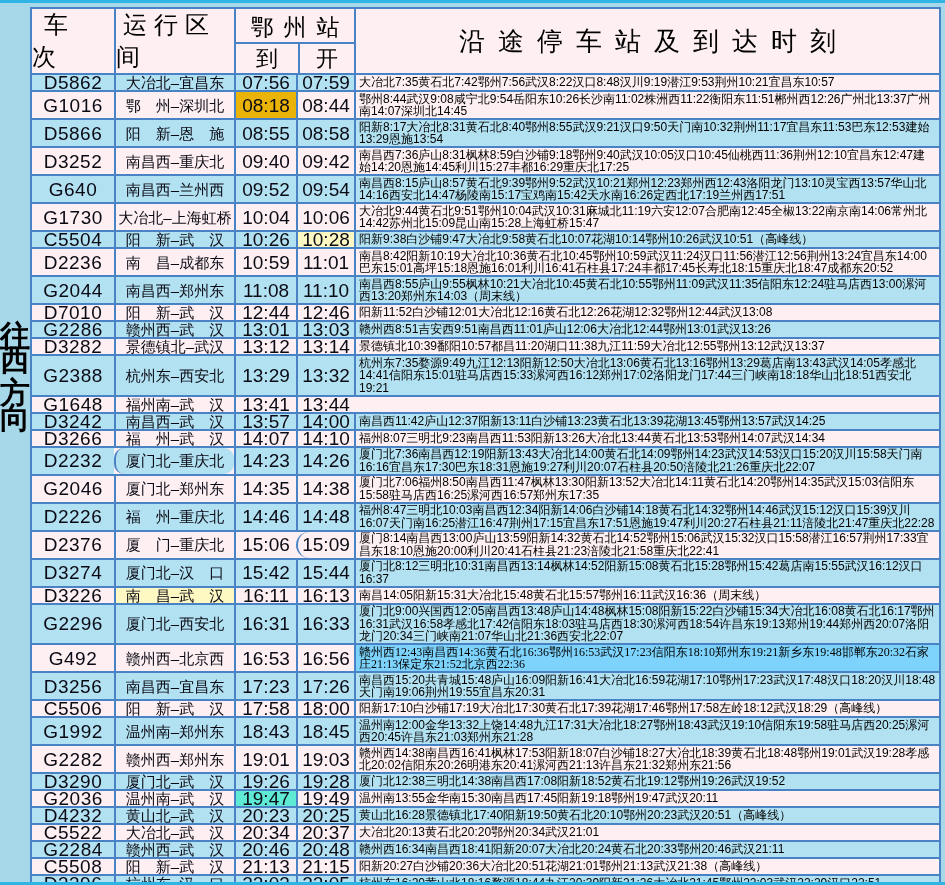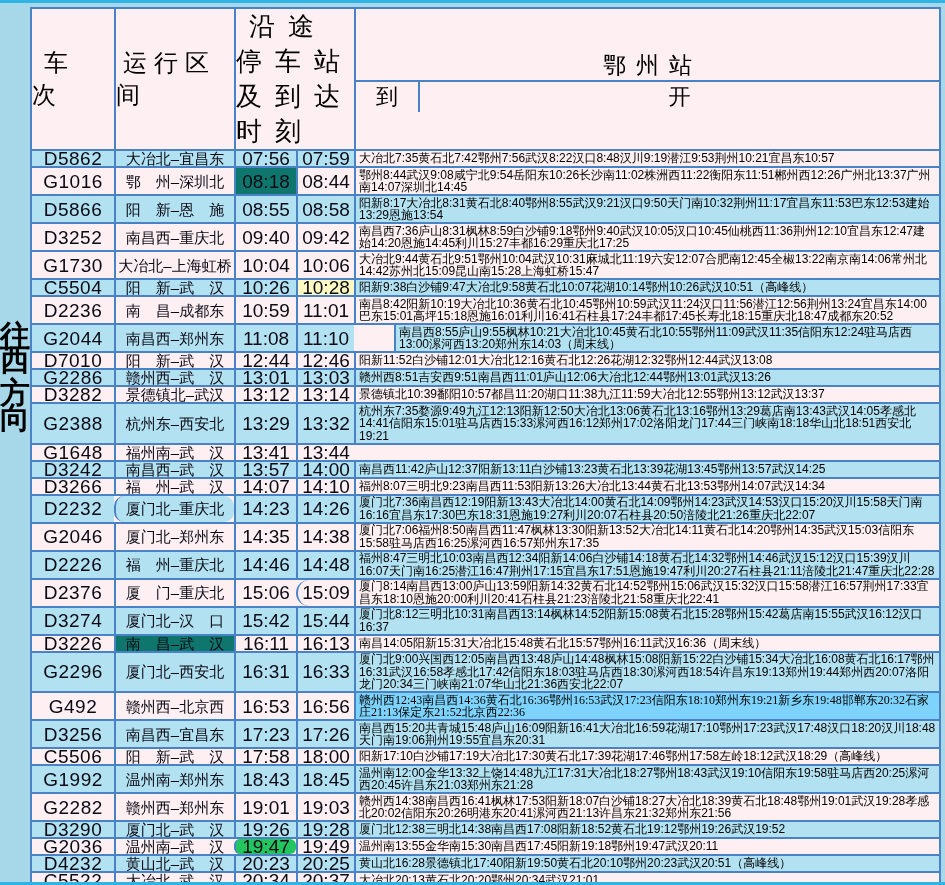--- a/index.html
+++ b/index.html
@@ -83,59 +83,66 @@
 </style>
 </head>
 <body>
 
 <div class="side-label">往西方向</div>
 
 <div class="table">
   <div class="thead">
     <div class="th train-h">车次</div>
     <div class="th route-h">运行区间</div>
-    <div class="th stops-h">沿途停车站及到达时刻</div>
     <div class="th station-h">
       <div class="station-title">鄂州站</div>
       <div class="station-sub">
         <div>到</div>
         <div>开</div>
       </div>
     </div>
+    <div class="th stops-h">沿途停车站及到达时刻</div>
   </div>
   <div>
       <div class="row">
         <div class="cell c-train" style="background: rgb(178, 225, 242);">D5862</div>
         <div class="cell c-route" style="background: rgb(178, 225, 242);">大冶北–宜昌东</div>
         <div class="cell c-time" style="background: rgb(178, 225, 242);">07:56</div>
         <div class="cell c-time" style="background: rgb(178, 225, 242);">07:59</div>
         <div class="cell c-stops" style="background: rgb(253, 239, 242);">大冶北7:35黄石北7:42鄂州7:56武汉8:22汉口8:48汉川9:19潜江9:53荆州10:21宜昌东10:57</div>
       </div>
       <div class="row">
         <div class="cell c-train" style="background: rgb(253, 239, 242);">G1016</div>
         <div class="cell c-route" style="background: rgb(253, 239, 242);">鄂　州–深圳北</div>
-        <div class="cell c-time" style="background: #0f766e;">08:18</div>
+        <div class="cell c-time" style="background: #eab308;">08:18</div>
         <div class="cell c-time" style="background: rgb(253, 239, 242);">08:44</div>
         <div class="cell c-stops" style="background: rgb(253, 239, 242);">鄂州8:44武汉9:08咸宁北9:54岳阳东10:26长沙南11:02株洲西11:22衡阳东11:51郴州西12:26广州北13:37广州南14:07深圳北14:45</div>
       </div>
       <div class="row">
         <div class="cell c-train" style="background: rgb(178, 225, 242);">D5866</div>
         <div class="cell c-route" style="background: rgb(178, 225, 242);">阳　新–恩　施</div>
         <div class="cell c-time" style="background: rgb(178, 225, 242);">08:55</div>
         <div class="cell c-time" style="background: rgb(178, 225, 242);">08:58</div>
         <div class="cell c-stops" style="background: rgb(178, 225, 242);">阳新8:17大冶北8:31黄石北8:40鄂州8:55武汉9:21汉口9:50天门南10:32荆州11:17宜昌东11:53巴东12:53建始13:29恩施13:54</div>
       </div>
       <div class="row">
         <div class="cell c-train" style="background: rgb(253, 239, 242);">D3252</div>
         <div class="cell c-route" style="background: rgb(253, 239, 242);">南昌西–重庆北</div>
         <div class="cell c-time" style="background: rgb(253, 239, 242);">09:40</div>
         <div class="cell c-time" style="background: rgb(253, 239, 242);">09:42</div>
         <div class="cell c-stops" style="background: rgb(253, 239, 242);">南昌西7:36庐山8:31枫林8:59白沙铺9:18鄂州9:40武汉10:05汉口10:45仙桃西11:36荆州12:10宜昌东12:47建始14:20恩施14:45利川15:27丰都16:29重庆北17:25</div>
       </div>
       <div class="row">
+        <div class="cell c-train" style="background: rgb(178, 225, 242);">G640</div>
+        <div class="cell c-route" style="background: rgb(178, 225, 242);">南昌西–兰州西</div>
+        <div class="cell c-time" style="background: rgb(178, 225, 242);">09:52</div>
+        <div class="cell c-time" style="background: rgb(178, 225, 242);">09:54</div>
+        <div class="cell c-stops" style="background: rgb(178, 225, 242);">南昌西8:15庐山8:57黄石北9:39鄂州9:52武汉10:21郑州12:23郑州西12:43洛阳龙门13:10灵宝西13:57华山北14:16西安北14:47杨陵南15:17宝鸡南15:42天水南16:26定西北17:19兰州西17:51</div>
+      </div>
+      <div class="row">
         <div class="cell c-train" style="background: rgb(253, 239, 242);">G1730</div>
         <div class="cell c-route" style="background: rgb(253, 239, 242);">大冶北–上海虹桥</div>
         <div class="cell c-time" style="background: rgb(253, 239, 242);">10:04</div>
         <div class="cell c-time" style="background: rgb(253, 239, 242);">10:06</div>
         <div class="cell c-stops" style="background: rgb(253, 239, 242);">大冶北9:44黄石北9:51鄂州10:04武汉10:31麻城北11:19六安12:07合肥南12:45全椒13:22南京南14:06常州北14:42苏州北15:09昆山南15:28上海虹桥15:47</div>
       </div>
       <div class="row">
         <div class="cell c-train" style="background: rgb(178, 225, 242);">C5504</div>
         <div class="cell c-route" style="background: rgb(178, 225, 242);">阳　新–武　汉</div>
         <div class="cell c-time" style="background: rgb(178, 225, 242);">10:26</div>
@@ -147,21 +154,21 @@
         <div class="cell c-route" style="background: rgb(253, 239, 242);">南　昌–成都东</div>
         <div class="cell c-time" style="background: rgb(253, 239, 242);">10:59</div>
         <div class="cell c-time" style="background: rgb(253, 239, 242);">11:01</div>
         <div class="cell c-stops" style="background: rgb(253, 239, 242);">南昌8:42阳新10:19大冶北10:36黄石北10:45鄂州10:59武汉11:24汉口11:56潜江12:56荆州13:24宜昌东14:00巴东15:01高坪15:18恩施16:01利川16:41石柱县17:24丰都17:45长寿北18:15重庆北18:47成都东20:52</div>
       </div>
       <div class="row">
         <div class="cell c-train" style="background: rgb(178, 225, 242);">G2044</div>
         <div class="cell c-route" style="background: rgb(178, 225, 242);">南昌西–郑州东</div>
         <div class="cell c-time" style="background: rgb(178, 225, 242);">11:08</div>
         <div class="cell c-time" style="background: rgb(178, 225, 242);">11:10</div>
-        <div class="cell c-stops" style="background: rgb(178, 225, 242); margin-left: 40px;">南昌西8:55庐山9:55枫林10:21大冶北10:45黄石北10:55鄂州11:09武汉11:35信阳东12:24驻马店西13:00漯河西13:20郑州东14:03（周末线）</div>
+        <div class="cell c-stops" style="background: rgb(178, 225, 242);">南昌西8:55庐山9:55枫林10:21大冶北10:45黄石北10:55鄂州11:09武汉11:35信阳东12:24驻马店西13:00漯河西13:20郑州东14:03（周末线）</div>
       </div>
       <div class="row">
         <div class="cell c-train" style="background: rgb(253, 239, 242);">D7010</div>
         <div class="cell c-route" style="background: rgb(253, 239, 242);">阳　新–武　汉</div>
         <div class="cell c-time" style="background: rgb(253, 239, 242);">12:44</div>
         <div class="cell c-time" style="background: rgb(253, 239, 242);">12:46</div>
         <div class="cell c-stops" style="background: rgb(253, 239, 242);">阳新11:52白沙铺12:01大冶北12:16黄石北12:26花湖12:32鄂州12:44武汉13:08</div>
       </div>
       <div class="row">
         <div class="cell c-train" style="background: rgb(178, 225, 242);">G2286</div>
@@ -234,21 +241,21 @@
       </div>
       <div class="row">
         <div class="cell c-train" style="background: rgb(178, 225, 242);">D3274</div>
         <div class="cell c-route" style="background: rgb(178, 225, 242);">厦门北–汉　口</div>
         <div class="cell c-time" style="background: rgb(178, 225, 242);">15:42</div>
         <div class="cell c-time" style="background: rgb(178, 225, 242);">15:44</div>
         <div class="cell c-stops" style="background: rgb(178, 225, 242);">厦门北8:12三明北10:31南昌西13:14枫林14:52阳新15:08黄石北15:28鄂州15:42葛店南15:55武汉16:12汉口16:37</div>
       </div>
       <div class="row">
         <div class="cell c-train" style="background: rgb(253, 239, 242);">D3226</div>
-        <div class="cell c-route" style="background: #0f766e;">南　昌–武　汉</div>
+        <div class="cell c-route" style="background: #fef9c3;">南　昌–武　汉</div>
         <div class="cell c-time" style="background: rgb(253, 239, 242);">16:11</div>
         <div class="cell c-time" style="background: rgb(253, 239, 242);">16:13</div>
         <div class="cell c-stops" style="background: rgb(253, 239, 242);">南昌14:05阳新15:31大冶北15:48黄石北15:57鄂州16:11武汉16:36（周末线）</div>
       </div>
       <div class="row">
         <div class="cell c-train" style="background: rgb(178, 225, 242);">G2296</div>
         <div class="cell c-route" style="background: rgb(178, 225, 242);">厦门北–西安北</div>
         <div class="cell c-time" style="background: rgb(178, 225, 242);">16:31</div>
         <div class="cell c-time" style="background: rgb(178, 225, 242);">16:33</div>
         <div class="cell c-stops" style="background: rgb(178, 225, 242);">厦门北9:00兴国西12:05南昌西13:48庐山14:48枫林15:08阳新15:22白沙铺15:34大冶北16:08黄石北16:17鄂州16:31武汉16:58孝感北17:42信阳东18:03驻马店西18:30漯河西18:54许昌东19:13郑州19:44郑州西20:07洛阳龙门20:34三门峡南21:07华山北21:36西安北22:07</div>
@@ -291,21 +298,21 @@
       <div class="row">
         <div class="cell c-train" style="background: rgb(178, 225, 242);">D3290</div>
         <div class="cell c-route" style="background: rgb(178, 225, 242);">厦门北–武　汉</div>
         <div class="cell c-time" style="background: rgb(178, 225, 242);">19:26</div>
         <div class="cell c-time" style="background: rgb(178, 225, 242);">19:28</div>
         <div class="cell c-stops" style="background: rgb(178, 225, 242);">厦门北12:38三明北14:38南昌西17:08阳新18:52黄石北19:12鄂州19:26武汉19:52</div>
       </div>
       <div class="row">
         <div class="cell c-train" style="background: rgb(253, 239, 242);">G2036</div>
         <div class="cell c-route" style="background: rgb(253, 239, 242);">温州南–武　汉</div>
-        <div class="cell c-time" style="background: #22c55e; border-radius: 6px;">19:47</div>
+        <div class="cell c-time" style="background: #5eead4;">19:47</div>
         <div class="cell c-time" style="background: rgb(253, 239, 242);">19:49</div>
         <div class="cell c-stops" style="background: rgb(253, 239, 242);">温州南13:55金华南15:30南昌西17:45阳新19:18鄂州19:47武汉20:11</div>
       </div>
       <div class="row">
         <div class="cell c-train" style="background: rgb(178, 225, 242);">D4232</div>
         <div class="cell c-route" style="background: rgb(178, 225, 242);">黄山北–武　汉</div>
         <div class="cell c-time" style="background: rgb(178, 225, 242);">20:23</div>
         <div class="cell c-time" style="background: rgb(178, 225, 242);">20:25</div>
         <div class="cell c-stops" style="background: rgb(178, 225, 242);">黄山北16:28景德镇北17:40阳新19:50黄石北20:10鄂州20:23武汉20:51（高峰线）</div>
       </div>

